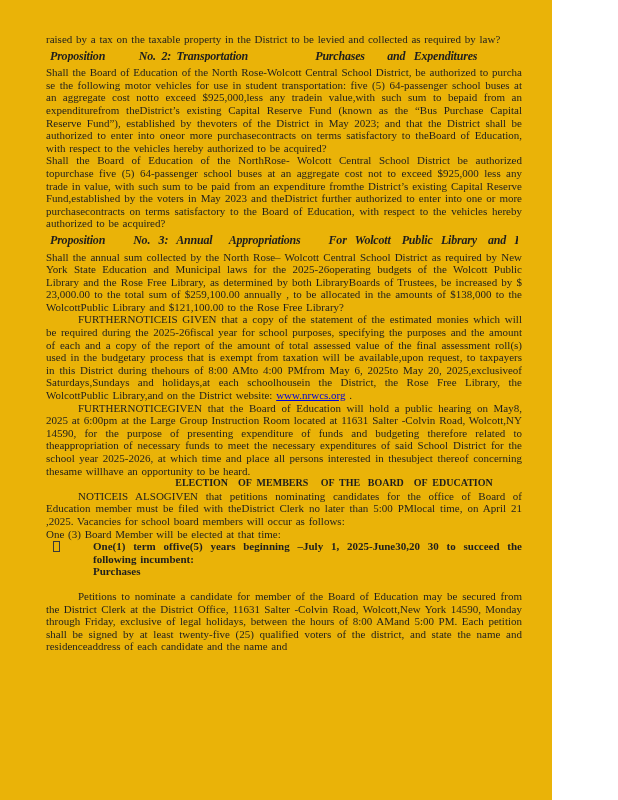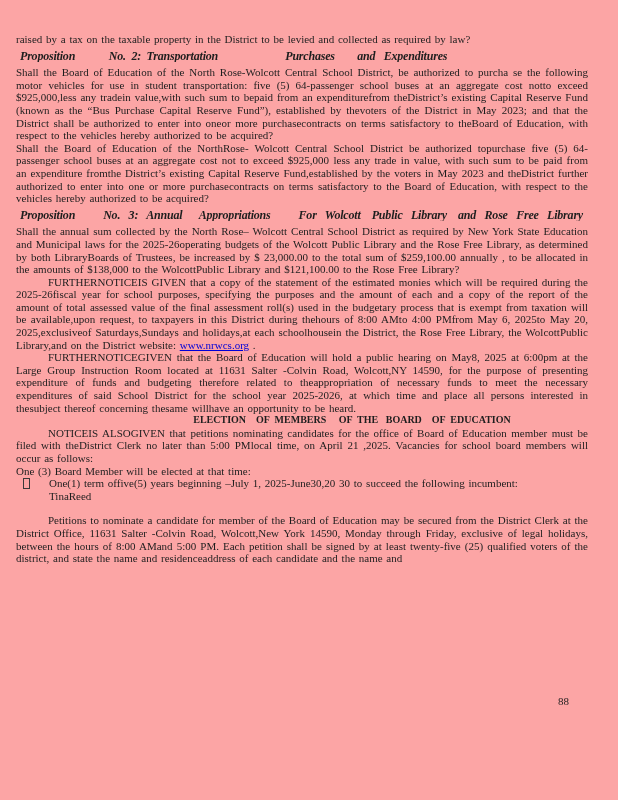--- a/index.html
+++ b/index.html
@@ -1,26 +1,26 @@
 <!DOCTYPE html>
 <html><head>
 <meta charset="utf-8">
 <style>
   html, body { margin:0; padding:0; background:#ffffff; }
   .page {
     position: relative;
-    width: 618px;
+    width: 552px;
     height: 800px;
     box-sizing: border-box;
-    background: #fca5a5;
+    background: #eab308;
     font-family: "Liberation Serif", "DejaVu Serif", serif;
     font-size: 11px;
     line-height: 12.6px;
     color: #1e1e1e;
-    padding: 33px 30px 0 16px;
+    padding: 33px 30px 0 46px;
     overflow: hidden;
   }
   .page p { margin: 0; text-align: justify; word-spacing: 1px; }
   .intro          { text-align: left; margin-bottom: 13px; }
   .prop2-text     { margin-bottom: 16px; }
   .note           { margin-left: 17px; text-indent: 8px; margin-bottom: 11px; }
   .abbrev-text    { margin-bottom: 20px; }
   .prop3-text     { margin-bottom: 12px; }
   .further1       { text-indent: 32px; margin-bottom: 14px; }
   .further2       { text-indent: 32px; margin-bottom: 29px; }
@@ -47,21 +47,21 @@
     overflow: hidden;
   }
   .bullet-row { display: flex; padding-left: 7px; margin: 0 0 12px 0; }
   .bullet-box {
     flex: 0 0 auto;
     width: 5px;
     height: 9px;
     border: 1px solid #3a3a3a;
     margin-top: 1px;
   }
-  .bullet-text { margin-left: 19px; text-align: justify; word-spacing: 1px; flex: 1 1 auto; }
+  .bullet-text { margin-left: 33px; text-align: justify; word-spacing: 1px; flex: 1 1 auto; font-weight: bold; }
   .link { color: #0000d8; text-decoration: underline; cursor: pointer; }
   .page-number {
     position: absolute;
     top: 695px;
     left: 558px;
     font-size: 11px;
     color: #1e1e1e;
   }
 </style>
 </head>
@@ -84,20 +84,20 @@
 
   <p class="further2">FURTHERNOTICEGIVEN that the Board of Education will hold a public hearing on May8, 2025 at 6:00pm at the Large Group Instruction Room located at 11631 Salter -Colvin Road, Wolcott,NY 14590, for the purpose of presenting expenditure of funds and budgeting therefore related to theappropriation of necessary funds to meet the necessary expenditures of said School District for the school year 2025-2026, at which time and place all persons interested in thesubject thereof concerning thesame willhave an opportunity to be heard.</p>
 
   <div class="center-heading">ELECTION    OF  MEMBERS     OF  THE   BOARD    OF  EDUCATION</div>
   <p class="notice">NOTICEIS ALSOGIVEN that petitions nominating candidates for the office of Board of Education member must be filed with theDistrict Clerk no later than 5:00 PMlocal time, on April 21 ,2025. Vacancies for school board members will occur as follows:</p>
 
   <p class="member-intro">One (3) Board Member will be elected at that time:</p>
 
   <div class="bullet-row">
     <span class="bullet-box"></span>
-    <span class="bullet-text"><span>One(1) term offive(5) years beginning  –July  1, 2025-June30,20  30 to succeed the following incumbent:</span><br><span>TinaReed</span></span>
+    <span class="bullet-text"><span>One(1) term offive(5) years beginning  –July  1, 2025-June30,20  30 to succeed the following incumbent:</span><br><span>Purchases</span></span>
   </div>
 
   <p class="petitions">Petitions to nominate a candidate for member of the Board of Education may be secured from the District Clerk at the District Office, 11631 Salter -Colvin Road, Wolcott,New York 14590, Monday through Friday, exclusive of legal holidays, between the hours of 8:00 AMand 5:00 PM. Each petition shall be signed by at least twenty-five (25) qualified voters of the district, and state the name and residenceaddress of each candidate and the name and</p>
 
   <div class="page-number">88</div>
 
 </div>
 
 </body></html>

